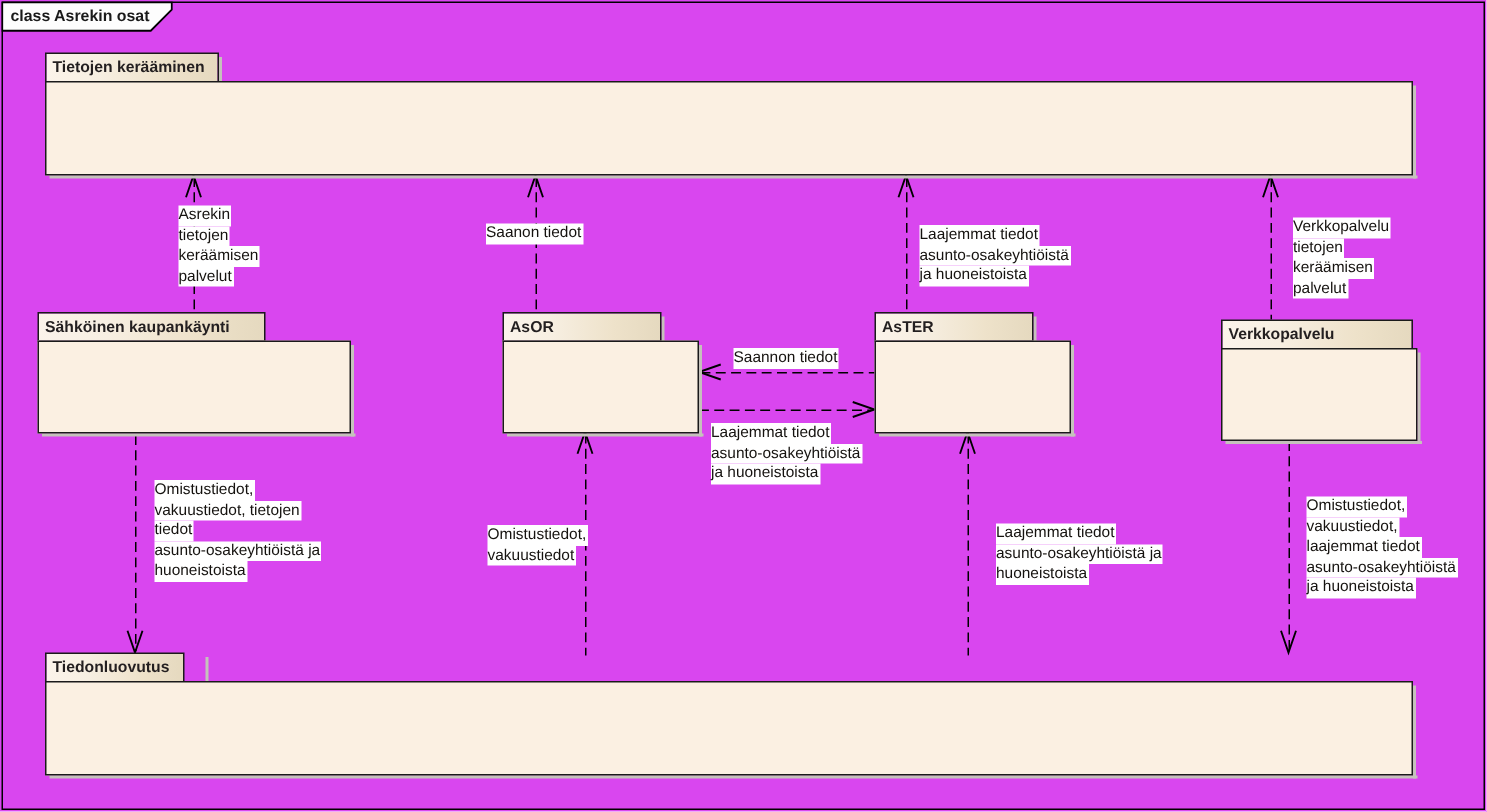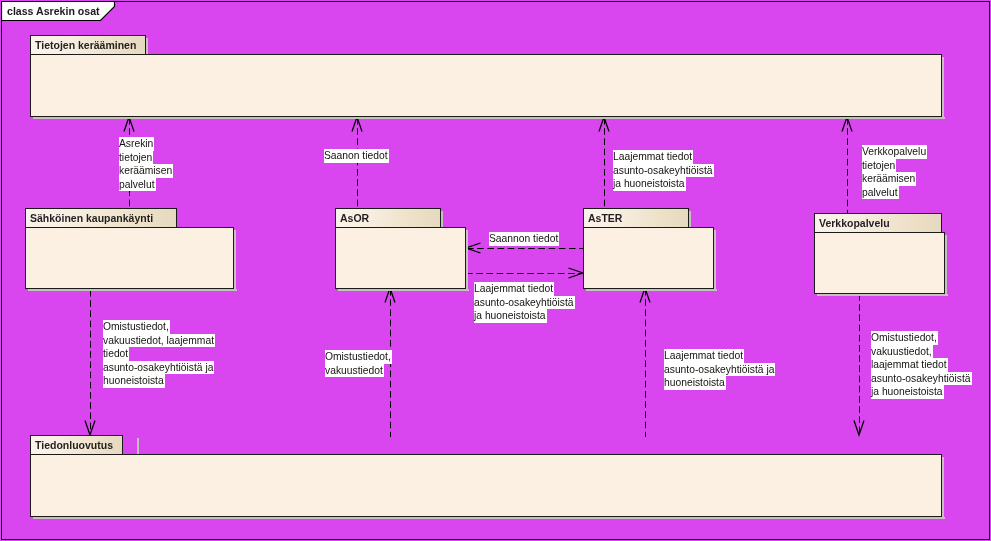--- a/index.html
+++ b/index.html
@@ -127,18 +127,18 @@
     </div>
     <div class="pkg-body" style="top:19px;width:912px;height:63px;"></div>
   </div>
 
   <div class="edge-label" style="left:119px;top:137px;"><span>Asrekin</span><span>tietojen</span><span>keräämisen</span><span>palvelut</span></div>
   <div class="edge-label" style="left:324px;top:149px;"><span>Saanon tiedot</span></div>
   <div class="edge-label" style="left:613px;top:150px;"><span>Laajemmat tiedot</span><span>asunto-osakeyhtiöistä</span><span>ja huoneistoista</span></div>
   <div class="edge-label" style="left:862px;top:145px;"><span>Verkkopalvelu</span><span>tietojen</span><span>keräämisen</span><span>palvelut</span></div>
   <div class="edge-label" style="left:489px;top:232px;"><span>Saannon tiedot</span></div>
   <div class="edge-label" style="left:474px;top:282px;"><span>Laajemmat tiedot</span><span>asunto-osakeyhtiöistä</span><span>ja huoneistoista</span></div>
-  <div class="edge-label" style="left:103px;top:320px;"><span>Omistustiedot,</span><span>vakuustiedot, laajemmat</span><span>tiedot</span><span>asunto-osakeyhtiöistä ja</span><span>huoneistoista</span></div>
+  <div class="edge-label" style="left:103px;top:320px;"><span>Omistustiedot,</span><span>vakuustiedot, tietojen</span><span>tiedot</span><span>asunto-osakeyhtiöistä ja</span><span>huoneistoista</span></div>
   <div class="edge-label" style="left:325px;top:350px;"><span>Omistustiedot,</span><span>vakuustiedot</span></div>
   <div class="edge-label" style="left:664px;top:349px;"><span>Laajemmat tiedot</span><span>asunto-osakeyhtiöistä ja</span><span>huoneistoista</span></div>
   <div class="edge-label" style="left:871px;top:331px;"><span>Omistustiedot,</span><span>vakuustiedot,</span><span>laajemmat tiedot</span><span>asunto-osakeyhtiöistä</span><span>ja huoneistoista</span></div>
 
 </div>
 
 </body></html>

